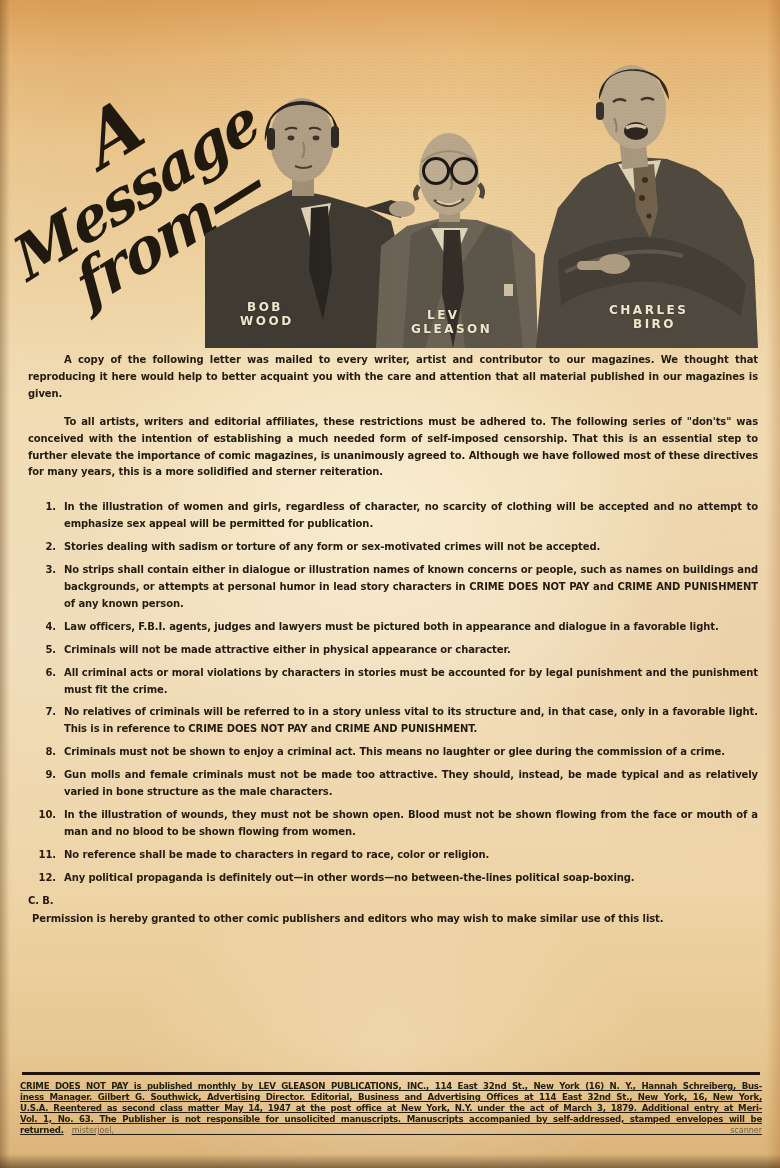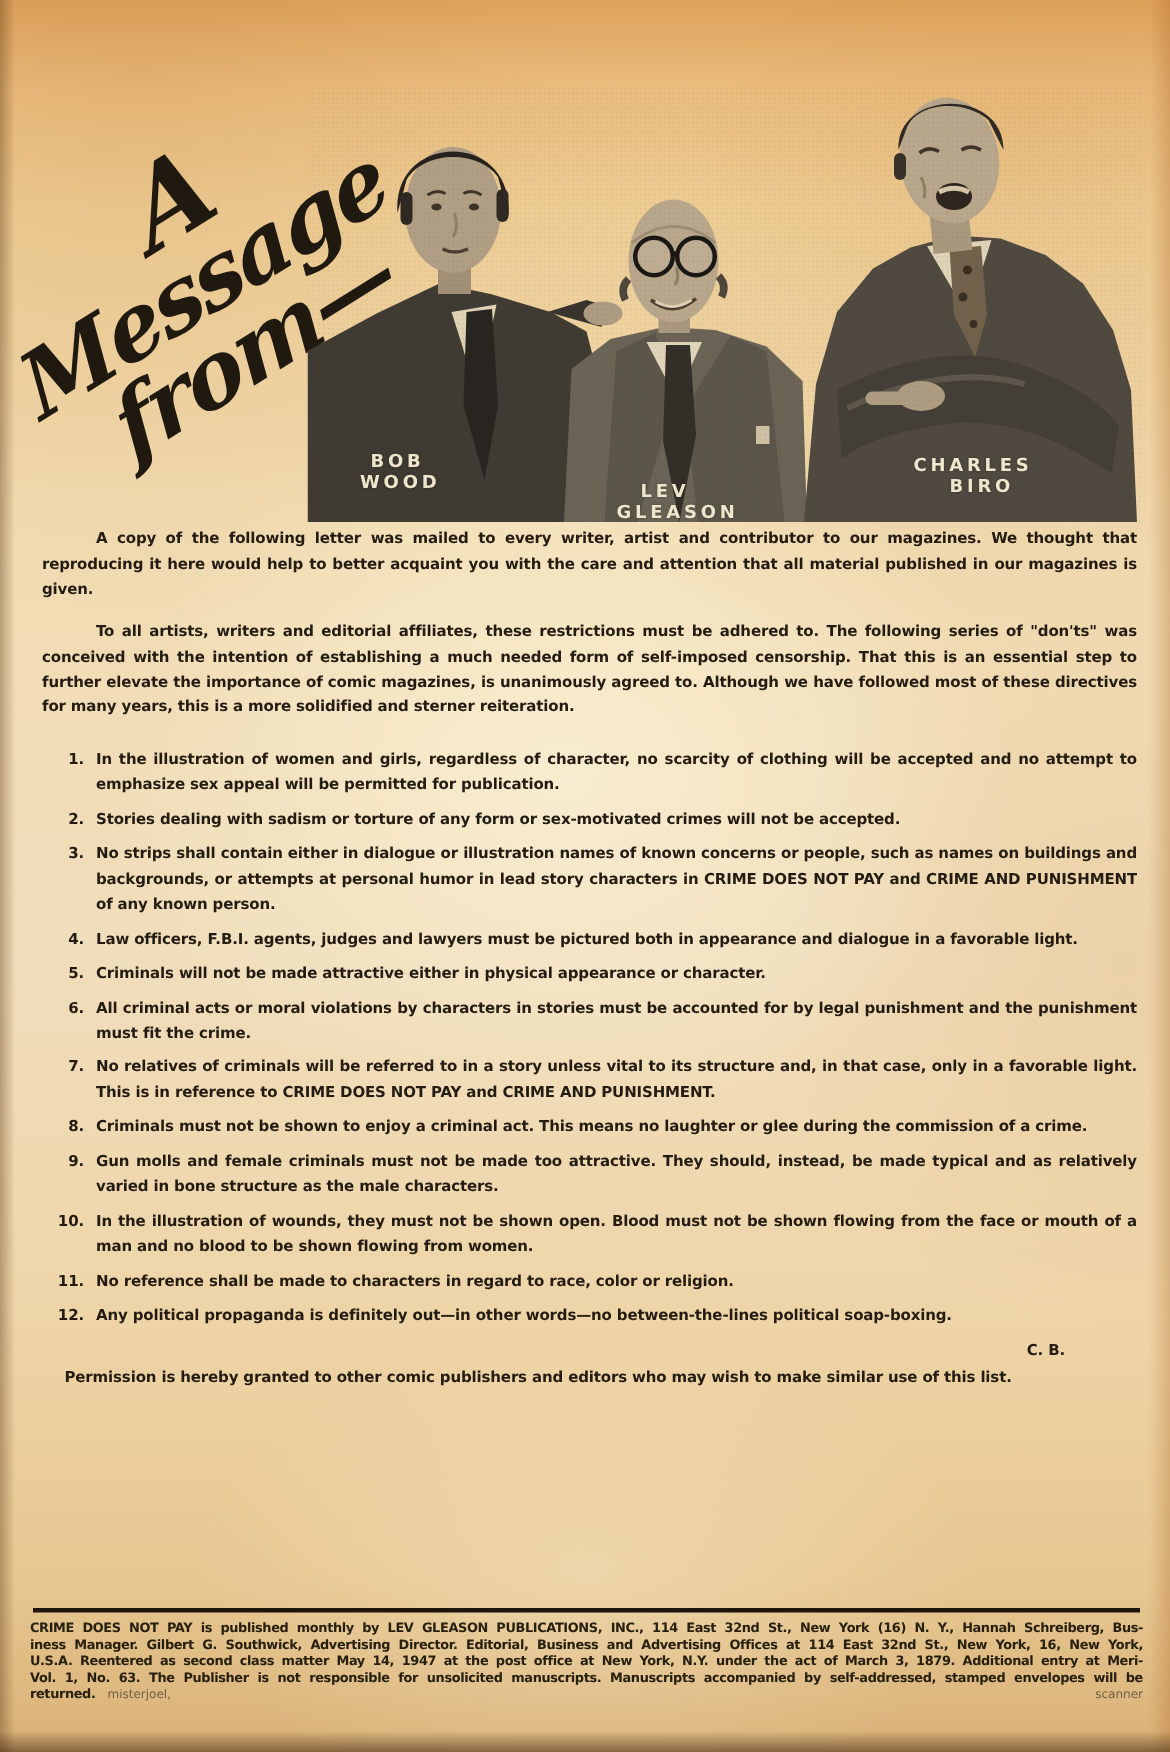--- a/index.html
+++ b/index.html
@@ -34,41 +34,41 @@
 
   
   .photo{position:absolute;left:205px;top:58px;width:558px;height:290px;}
   .photo svg{display:block;filter:sepia(0.18) contrast(0.96);}
   .photo-label{
     position:absolute;font-weight:700;font-size:12px;line-height:14px;
     letter-spacing:2.5px;color:#efe5cc;text-shadow:0 0 2px rgba(20,15,10,0.35);
   }
   .lbl-bob{left:22px;top:242px;margin-left:20px;}
   .lbl-bob .l2{margin-left:-7px;}
-  .lbl-lev{left:206px;top:250px;margin-top:12px;}
+  .lbl-lev{left:206px;top:250px;}
   .lbl-lev .l1{margin-left:16px;}
   .lbl-biro{left:404px;top:245px;}
   .lbl-biro .l2{margin-left:24px;}
 
   
   .content{
     position:absolute;left:28px;right:22px;top:352px;height:716px;overflow:hidden;
     font-size:10px;font-weight:700;line-height:16.9px;letter-spacing:-0.1px;
     text-align:justify;
   }
   .para{margin:0 0 11px 0;text-indent:36px;}
   .preamble{margin-bottom:18px;}
   .rule-item{display:grid;grid-template-columns:28px 1fr;column-gap:8px;margin:0 0 6px 0;}
   .rule-num{text-align:right;}
   .closing{margin:4px 0 0 0;text-indent:0;}
-  .signature{text-align:right;margin:1px 48px 2px 0;text-indent:0;}
-  .permission{margin:2px 0 0 15px;text-indent:0;}
-
-  
-  .footer{position:absolute;left:0;right:0;top:1072px;}
+  .signature{text-align:left;margin:1px 48px 2px 0;text-indent:0;}
+  .permission{margin:2px 0 0 4px;text-indent:0;}
+
+  
+  .footer{position:absolute;left:0;right:0;top:1072px;text-decoration:underline;}
   .rule-line{margin:0 20px 6px 22px;border:0;border-top:3px solid #1d150b;}
   .indicia{
     margin:0 18px 0 20px;font-size:8.6px;font-weight:700;line-height:10.9px;
     letter-spacing:-0.25px;color:#27200f;
   }
   .indicia .iline{text-align:justify;text-align-last:justify;white-space:normal;}
   .indicia .ilast{text-align:center;}
   .scanner-credit{font-weight:400;font-size:8px;color:rgba(95,80,58,0.85);margin-left:8px;letter-spacing:0;}
 </style>
 </head>

